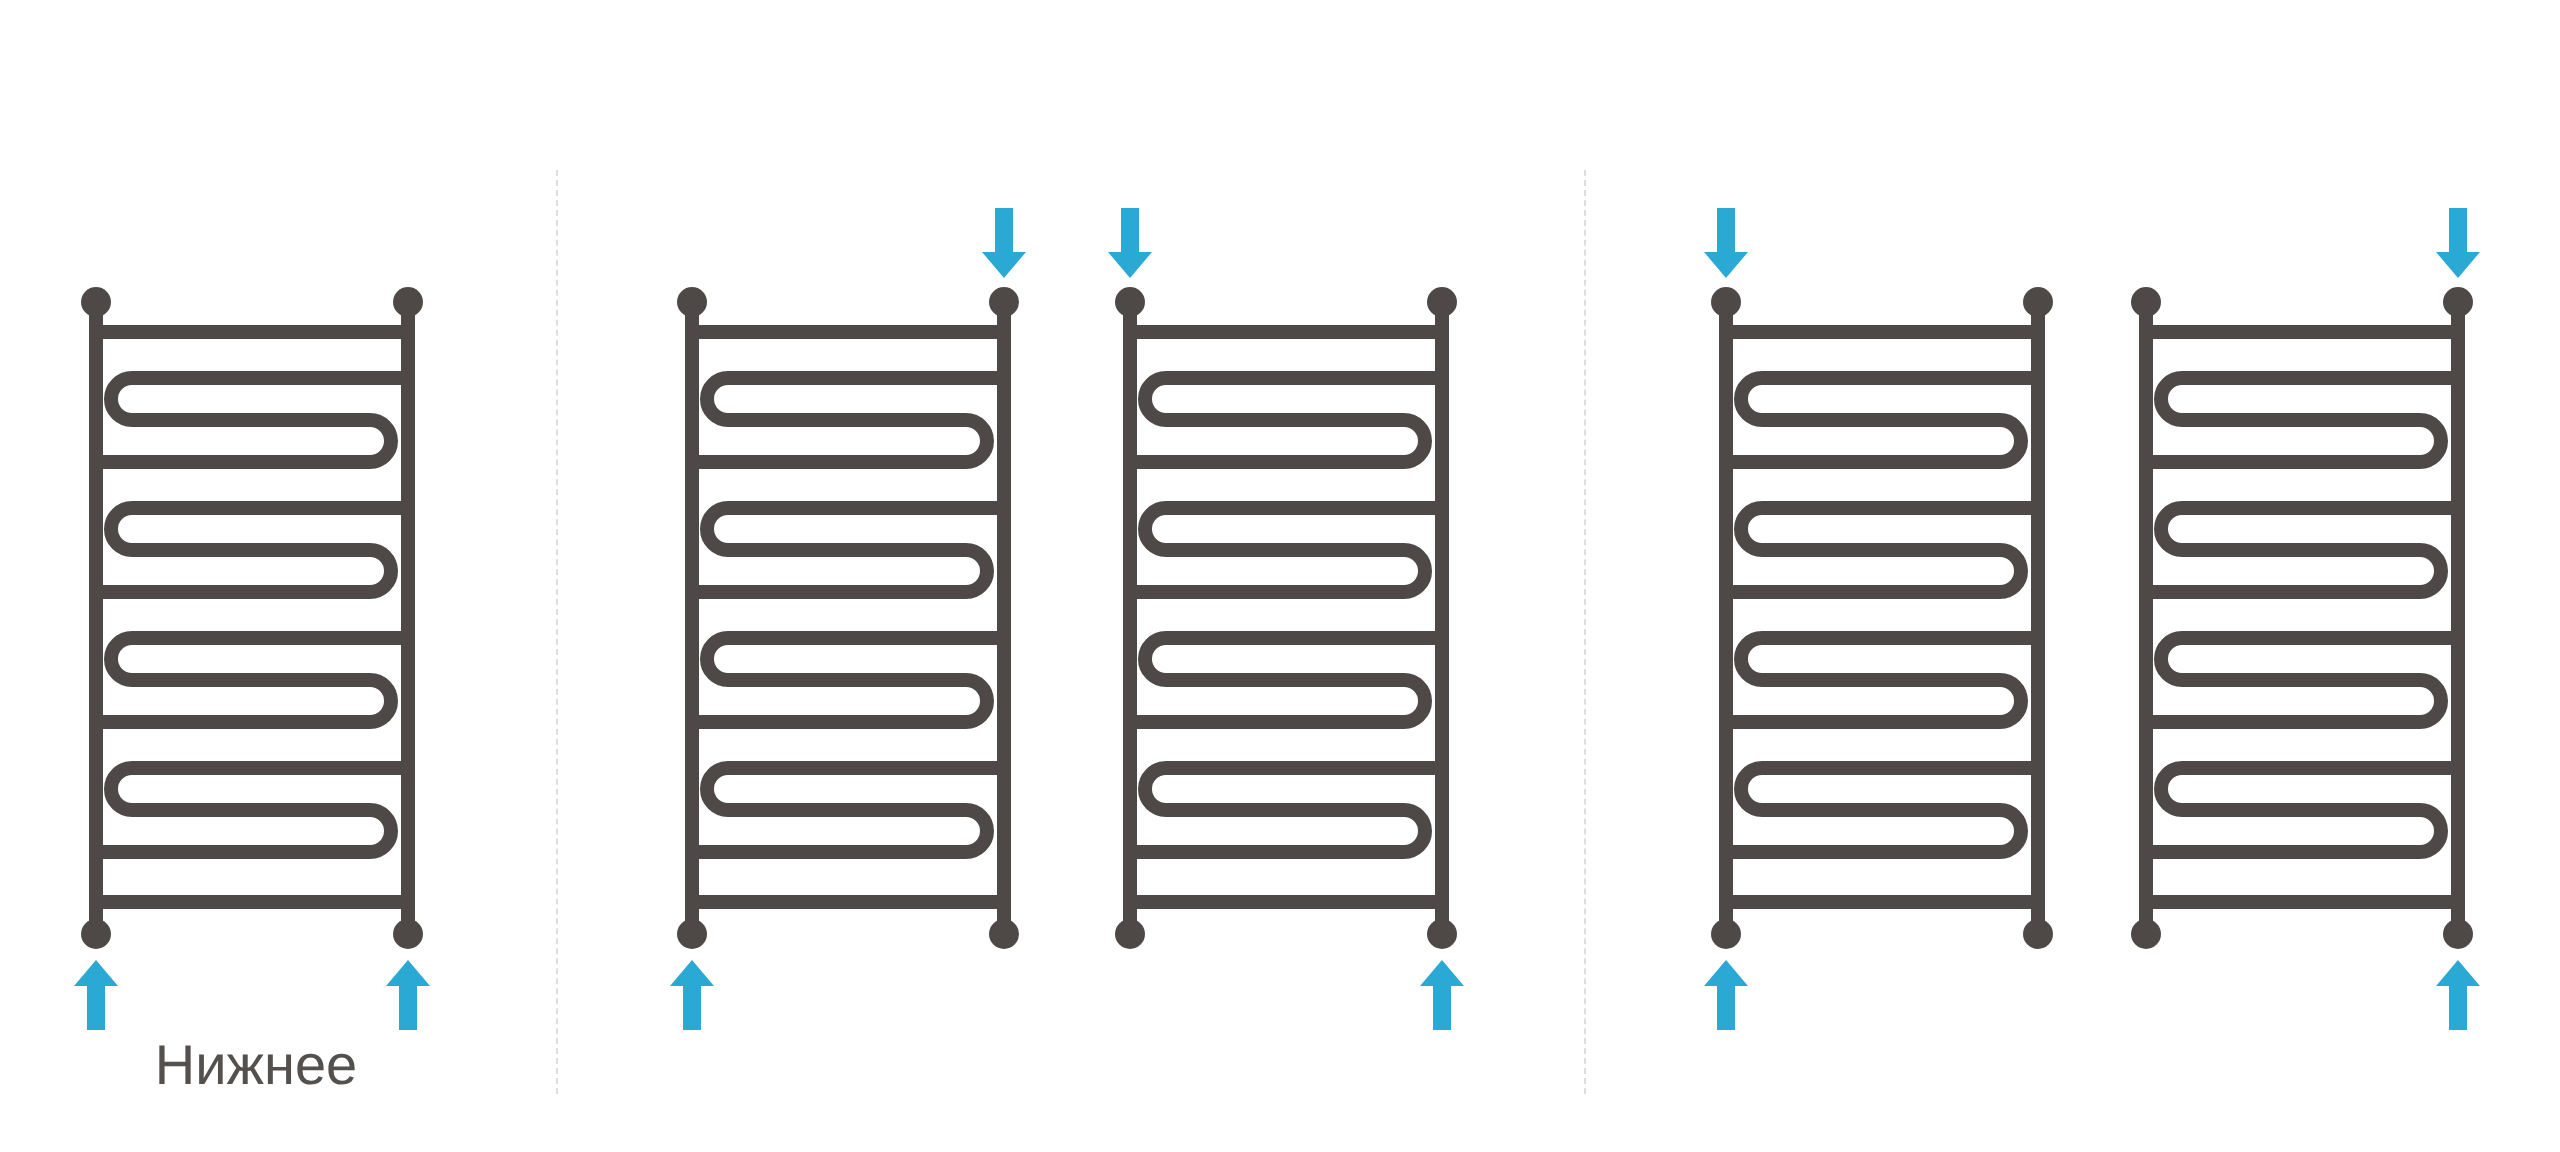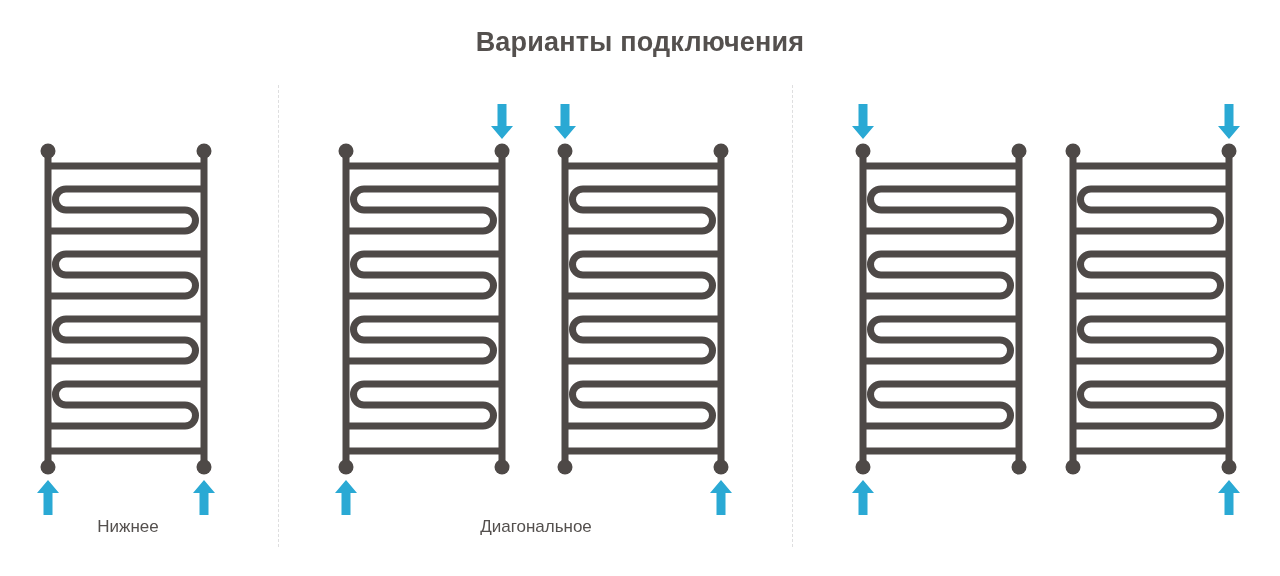--- a/index.html
+++ b/index.html
@@ -41,21 +41,21 @@
     position:absolute;width:22px;height:35px;
     fill:var(--color-arrow);
   }
   .arrow.pos-tl{left:-3px;top:0;}
   .arrow.pos-tr{left:153px;top:0;}
   .arrow.pos-bl{left:-3px;top:376px;}
   .arrow.pos-br{left:153px;top:376px;}
   .group-label{
     position:absolute;top:517px;
     transform:translateX(-50%);
-    font-size:17px;font-weight:400;
+    font-size:28px;font-weight:400;
     color:var(--color-label);
     white-space:nowrap;
   }
 </style>
 </head>
 <body>
 
 <div class="canvas">
 
   <svg width="0" height="0" style="position:absolute" aria-hidden="true">
@@ -80,21 +80,20 @@
       </symbol>
       <symbol id="sym-arrow-up" viewBox="0 0 22 35">
         <polygon points="11,0 22,13 15.5,13 15.5,35 6.5,35 6.5,13 0,13"></polygon>
       </symbol>
       <symbol id="sym-arrow-down" viewBox="0 0 22 35">
         <polygon points="11,35 22,22 15.5,22 15.5,0 6.5,0 6.5,22 0,22"></polygon>
       </symbol>
     </defs>
   </svg>
 
-  <div class="title">Варианты подключения</div>
 
   <div class="divider" style="left:278px"></div>
   <div class="divider" style="left:792px"></div>
 
   <div class="radiator-block" style="left:40px">
 
     <svg class="radiator-svg" viewBox="0 0 172 336">
         <use href="#sym-radiator"></use>
       </svg>
     <svg class="arrow pos-bl" style="display: block;">
@@ -155,15 +154,14 @@
     <svg class="radiator-svg" viewBox="0 0 172 336">
         <use href="#sym-radiator"></use>
       </svg>
 
     <svg class="arrow pos-br" style="display: block;">
         <use href="#sym-arrow-up"></use>
       </svg>
   </div>
 
   <div class="group-label" style="left:128px">Нижнее</div>
-  <div class="group-label" style="left:536px">Диагональное</div>
 
 </div>
 
 </body></html>

